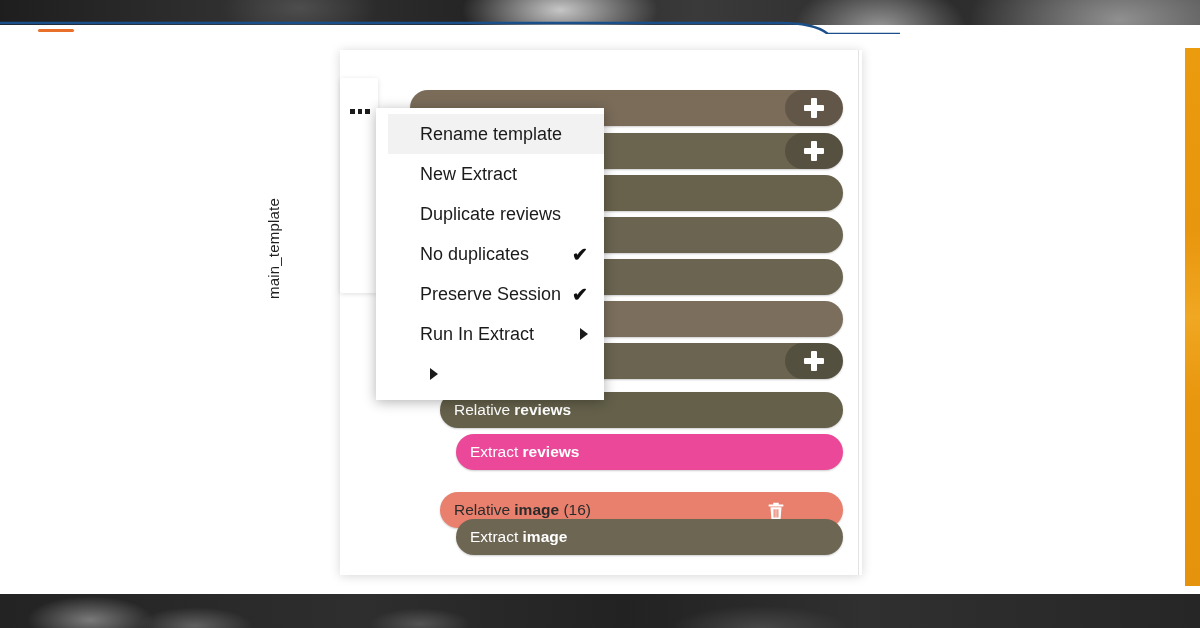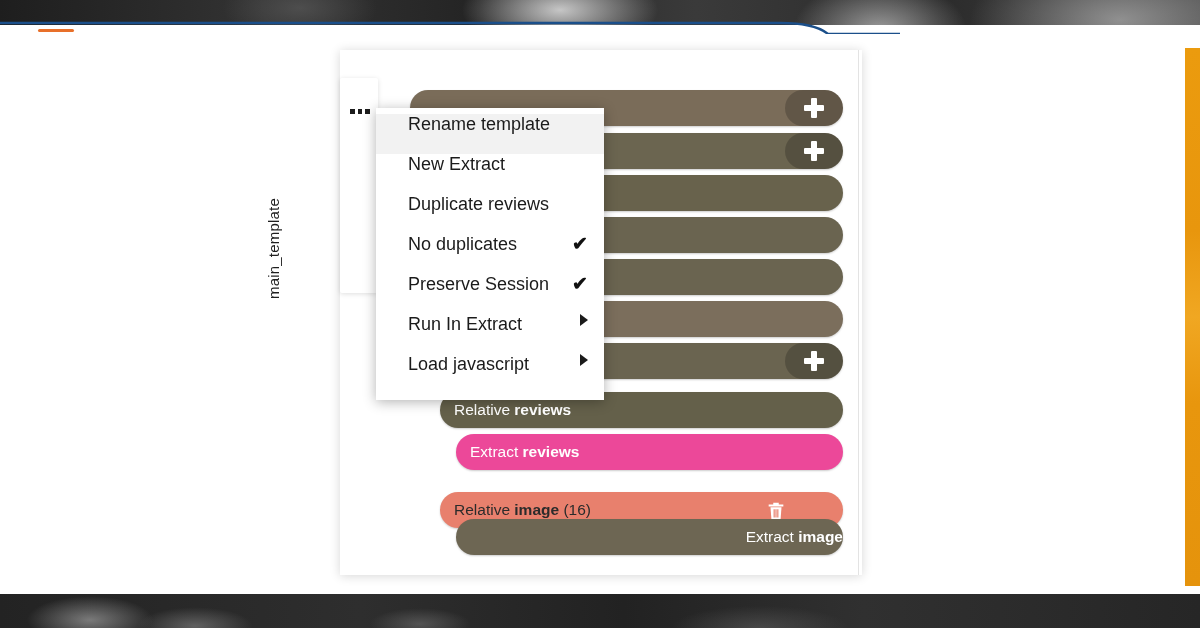--- a/index.html
+++ b/index.html
@@ -163,24 +163,26 @@
     width: 228px;
     background: #ffffff;
     box-shadow: 0 2px 12px rgba(0,0,0,.30);
     padding: 6px 0 6px 0;
     z-index: 50;
   }
   .menu-item {
     position: relative;
     height: 40px;
     display: flex;
+    align-items: center;
     padding: 0 16px 0 32px;
     font-size: 18px;
     color: #1b1b1b;
     white-space: nowrap;
+    margin-left: 12px;
   }
   .menu-item.highlight { background: #f2f2f2; }
   .menu-item .label { flex: 1; }
   .menu-check { font-size: 19px; font-weight: bold; color: #111; line-height: 1; margin-left: 10px; }
   .menu-arrow {
     width: 0; height: 0;
     border-left: 8px solid #1b1b1b;
     border-top: 6px solid transparent;
     border-bottom: 6px solid transparent;
     margin-left: 10px;
@@ -242,21 +244,21 @@
           <span class="row-text">Extract <b>reviews</b></span>
         </div>
         <div class="row salmon" style="left: 100px; top: 426px; width: 403px; background: rgb(232, 128, 109); margin-top: 16px;">
           <span class="row-text">Relative <b>image</b><span class="count"> (16)</span></span>
           <div class="trash-btn"><svg viewBox="0 0 24 24" width="22" height="22">
               <path d="M9 3h6v2h5v2H4V5h5V3z" fill="#ffffff"></path>
               <path d="M6 8h12l-1 13H7L6 8z" fill="#ffffff"></path>
               <path d="M10 10v9M12 10v9M14 10v9" stroke="#e8806d" stroke-width="1.3"></path>
             </svg></div>
         </div>
-        <div class="row" style="left: 116px; top: 469px; width: 387px; background: rgb(109, 102, 83); justify-content: flex-end;">
+        <div class="row" style="left: 116px; top: 469px; width: 387px; background: rgb(109, 102, 83);">
           <span class="row-text">Extract <b>image</b></span>
         </div>
       </div>
 
     <div class="template-tab">
       <div class="kebab">
         <i></i>
           <i></i>
           <i></i>
       </div>
@@ -280,18 +282,17 @@
       </div>
       <div class="menu-item">
         <span class="label">Preserve Session</span>
         <span class="menu-check">✔</span>
       </div>
       <div class="menu-item">
         <span class="label">Run In Extract</span>
         <span class="menu-arrow"></span>
       </div>
       <div class="menu-item">
-        <span class="label">Load javascript</span>
         <span class="menu-arrow"></span>
       </div>
     </div>
 
 </div>
 
 </body></html>

